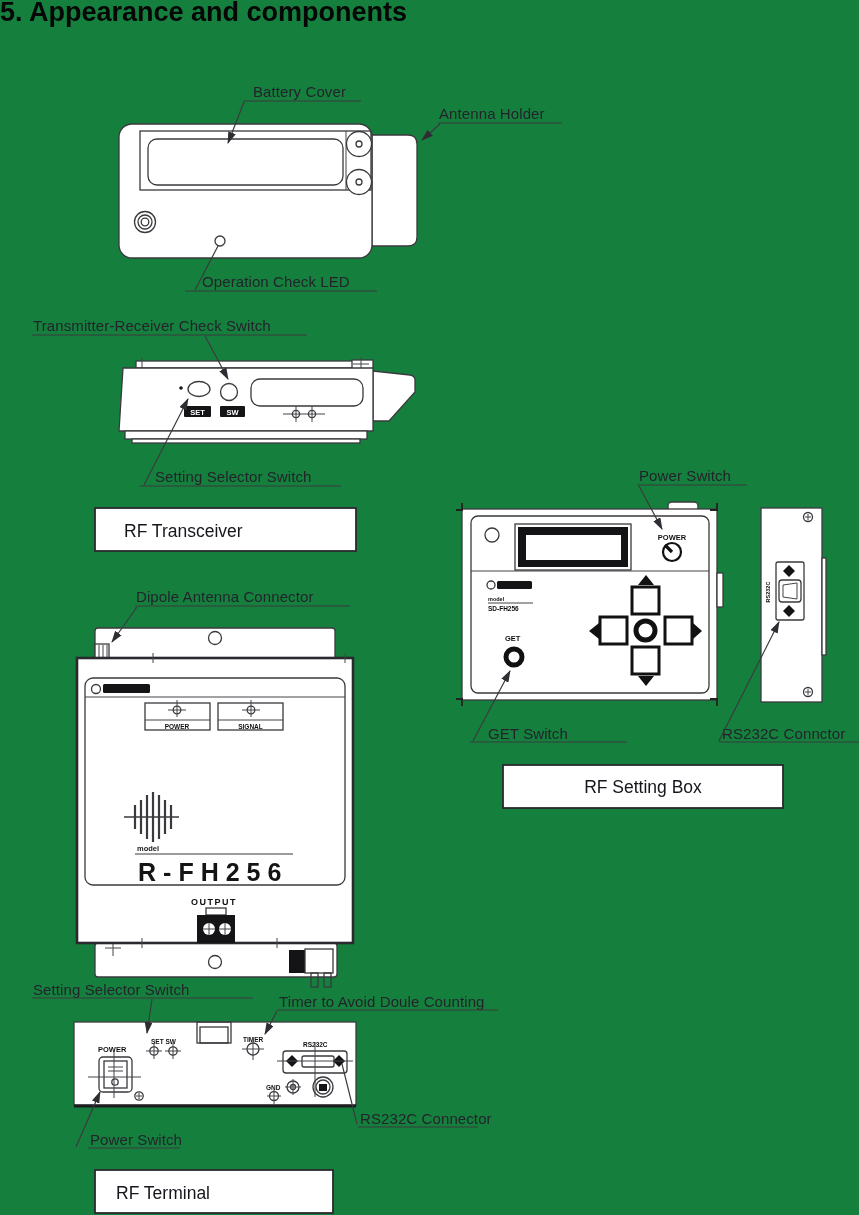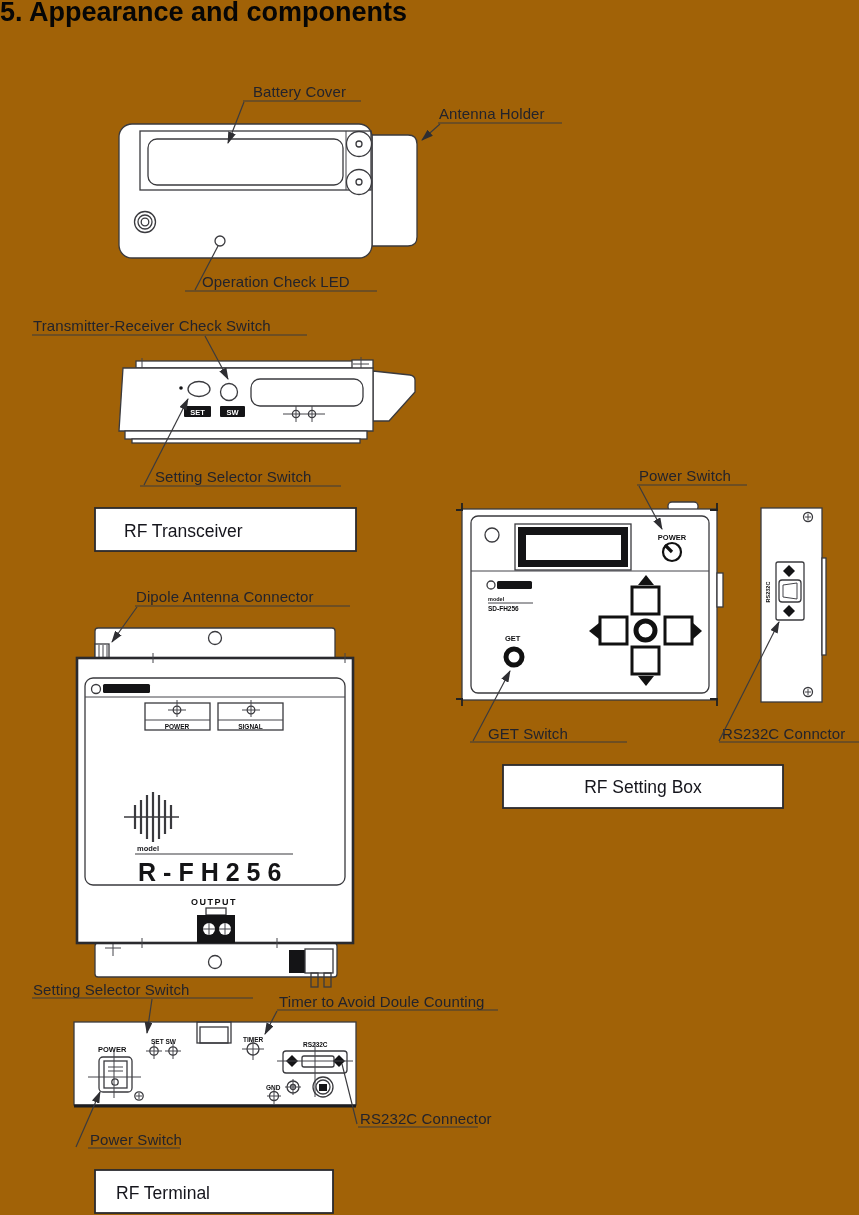--- a/index.html
+++ b/index.html
@@ -1,16 +1,16 @@
 <!DOCTYPE html>
 <html><head>
 <meta charset="utf-8">
 <style>
   html,body{margin:0;padding:0;background:#fff;}
-  .page{position:relative;width:859px;height:1215px;background:#a16207;overflow:hidden;
+  .page{position:relative;width:859px;height:1215px;background:#15803d;overflow:hidden;
         font-family:"Liberation Sans",sans-serif;}
   .page-title{position:absolute;left:0;top:-3px;font-size:27px;font-weight:bold;color:#060606;
         letter-spacing:0px;white-space:nowrap;}
   svg{position:absolute;left:0;top:0;}
   svg text{font-family:"Liberation Sans",sans-serif;}
   .o  {fill:#ffffff;stroke:#3a3a3e;stroke-width:1.3;}
   .o2 {fill:none;stroke:#3a3a3e;stroke-width:1.3;}
   .thick{fill:#ffffff;stroke:#2a2a2e;stroke-width:2.6;}
   .thin{fill:none;stroke:#45454a;stroke-width:1;}
   .lead{fill:none;stroke:#3a3a3e;stroke-width:1.2;}

